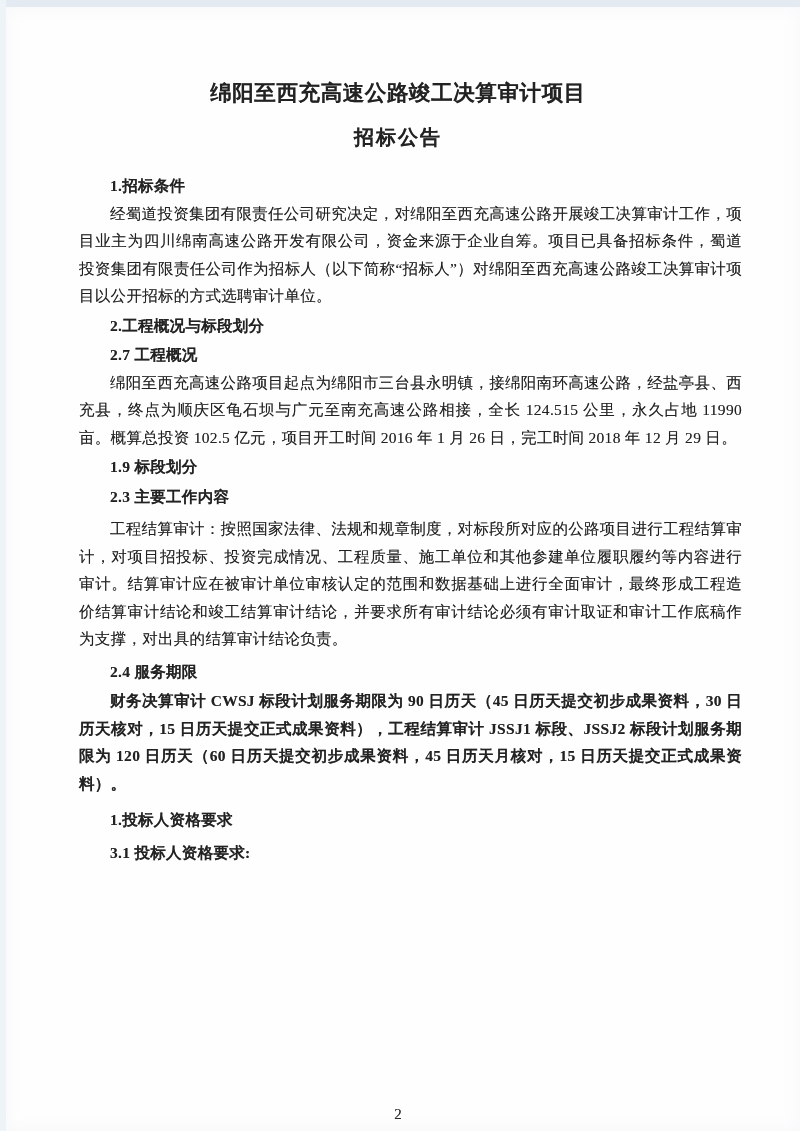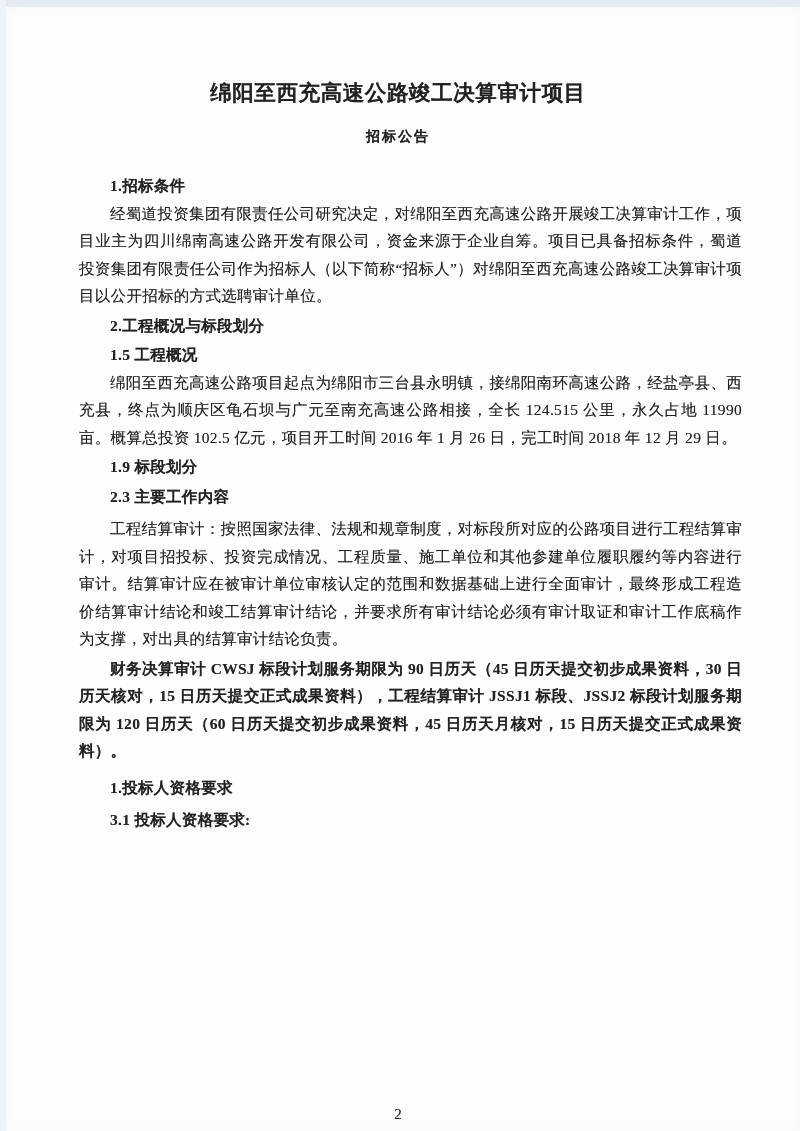--- a/index.html
+++ b/index.html
@@ -41,21 +41,21 @@
     text-align: center;
     font-size: 21.5px;
     line-height: 26px;
     font-weight: bold;
     letter-spacing: 0.6px;
     text-shadow: 0 0 0.6px rgba(50,50,50,0.55);
   }
   .doc-subtitle {
     margin: 19px 83px 0 79px;
     text-align: center;
-    font-size: 14px;
+    font-size: 20px;
     line-height: 24px;
     font-weight: bold;
     letter-spacing: 2px;
     text-shadow: 0 0 0.6px rgba(50,50,50,0.55);
   }
   .doc-body {
     margin: 23px 58px 0 79px; 
     text-align: justify;
     font-size: 15.5px;
     line-height: 27.5px;
@@ -98,28 +98,29 @@
 
   <div style="position:relative;">
     <h1 class="doc-title">绵阳至西充高速公路竣工决算审计项目</h1>
     <h2 class="doc-subtitle">招标公告</h2>
 
     <div class="doc-body">
       <p class="h">1.招标条件</p>
       <p>经蜀道投资集团有限责任公司研究决定，对绵阳至西充高速公路开展竣工决算审计工作，项目业主为四川绵南高速公路开发有限公司，资金来源于企业自筹。项目已具备招标条件，蜀道投资集团有限责任公司作为招标人（以下简称“招标人”）对绵阳至西充高速公路竣工决算审计项目以公开招标的方式选聘审计单位。</p>
 
       <p class="h mt-xs">2.工程概况与标段划分</p>
-      <p class="h mt-xs">1.5 工程概况</p>
+      <p class="h mt-xs">2.7 工程概况</p>
       <p>绵阳至西充高速公路项目起点为绵阳市三台县永明镇，接绵阳南环高速公路，经盐亭县、西充县，终点为顺庆区龟石坝与广元至南充高速公路相接，全长 124.515 公里，永久占地 11990 亩。概算总投资 102.5 亿元，项目开工时间 2016 年 1 月 26 日，完工时间 2018 年 12 月 29 日。</p>
 
       <p class="h mt-xs">1.9 标段划分</p>
 
       <p class="h mt-xs">2.3 主要工作内容</p>
       <p class="mt-sm">工程结算审计：按照国家法律、法规和规章制度，对标段所对应的公路项目进行工程结算审计，对项目招投标、投资完成情况、工程质量、施工单位和其他参建单位履职履约等内容进行审计。结算审计应在被审计单位审核认定的范围和数据基础上进行全面审计，最终形成工程造价结算审计结论和竣工结算审计结论，并要求所有审计结论必须有审计取证和审计工作底稿作为支撑，对出具的结算审计结论负责。</p>
 
+      <p class="h mt-sm">2.4 服务期限</p>
       <p class="mt-xs">财务决算审计 CWSJ 标段计划服务期限为 90 日历天（45 日历天提交初步成果资料，30 日历天核对，15 日历天提交正式成果资料），工程结算审计 JSSJ1 标段、JSSJ2 标段计划服务期限为 120 日历天（60 日历天提交初步成果资料，45 日历天月核对，15 日历天提交正式成果资料）。</p>
 
       <p class="h mt-md">1.投标人资格要求</p>
       <p class="h mt-sm">3.1 投标人资格要求:</p>
     </div>
 
     <div class="page-number">2</div>
   </div>
 </div>
 

